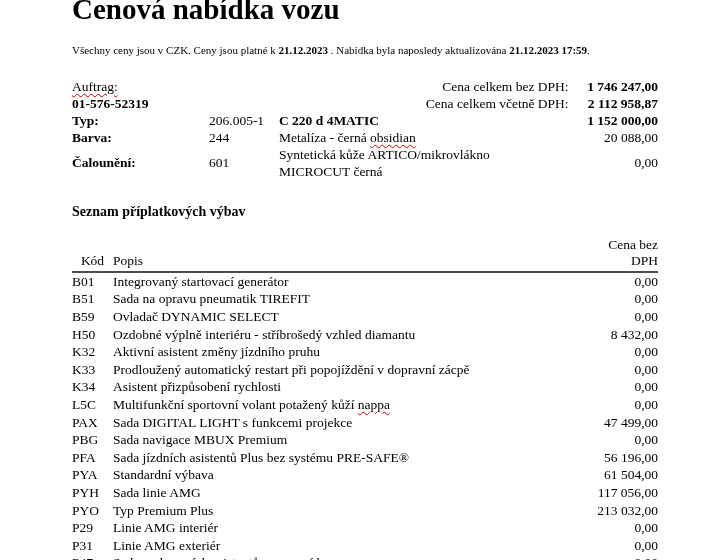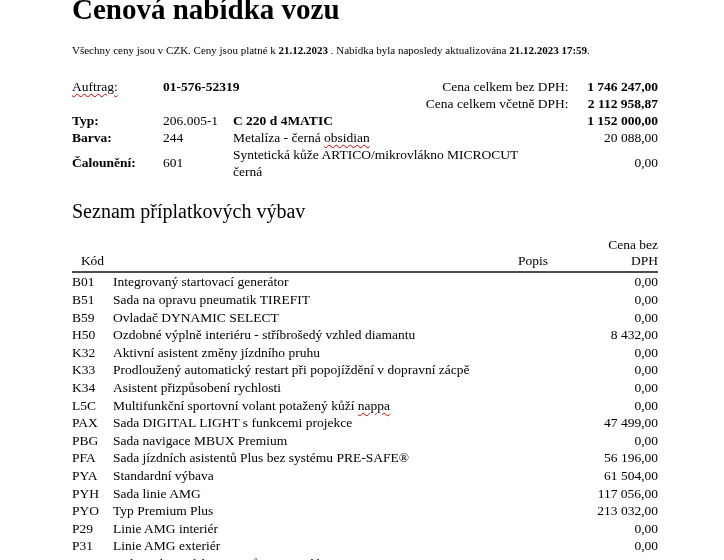--- a/index.html
+++ b/index.html
@@ -20,38 +20,38 @@
   .sp {
     text-decoration-line: underline;
     text-decoration-style: wavy;
     text-decoration-color:#cc0000;
     text-decoration-thickness:1px;
     text-underline-offset:2px;
   }
 
   .info-top { margin-top:21px; display:flex; justify-content:space-between;
               font-size:13.5px; line-height:17px; }
-  .order-line { display:flex; }
+  .order-line { display:flex;flex-direction:column; }
   .lbl { width:91px; }
   .order-val { font-weight:bold; }
   .totals { text-align:right; }
   .tot-val { display:inline-block; width:86px; text-align:right; font-weight:bold; }
 
   .vrow { display:flex; align-items:center; font-size:13.5px; line-height:17px; }
   .vlabel { width:91px; font-weight:bold; }
-  .vcode  { width:70px; }
+  .vcode  { width:70px;margin-left:46px; }
   .vname  { flex:1; padding-right:20px; }
   .vprice { width:110px; text-align:right; }
 
-  .section-heading { font-size:20px; font-weight:normal; line-height:19px; margin-top:22px; }
+  .section-heading { font-size:14px; font-weight:bold; line-height:19px; margin-top:22px; }
 
   .opt-table { margin-top:16px; font-size:13.5px; }
   .thead { display:flex; align-items:flex-end; border-bottom:2px solid #4d4d4d; padding-bottom:2px; }
   .h-code { width:41px;text-align:center; }
-  .h-desc { flex:1;text-align:right; }
+  .h-desc { flex:1; }
   .h-price { width:110px; text-align:right; line-height:16px; }
   .h-price span { display:block; }
 
   .trow { display:flex; line-height:17.6px; }
   .c-code { width:41px; }
   .c-desc { flex:1; padding-right:8px; white-space:nowrap; overflow:visible; }
   .c-price { width:110px; text-align:right; }
 </style>
 </head>
 <body>

